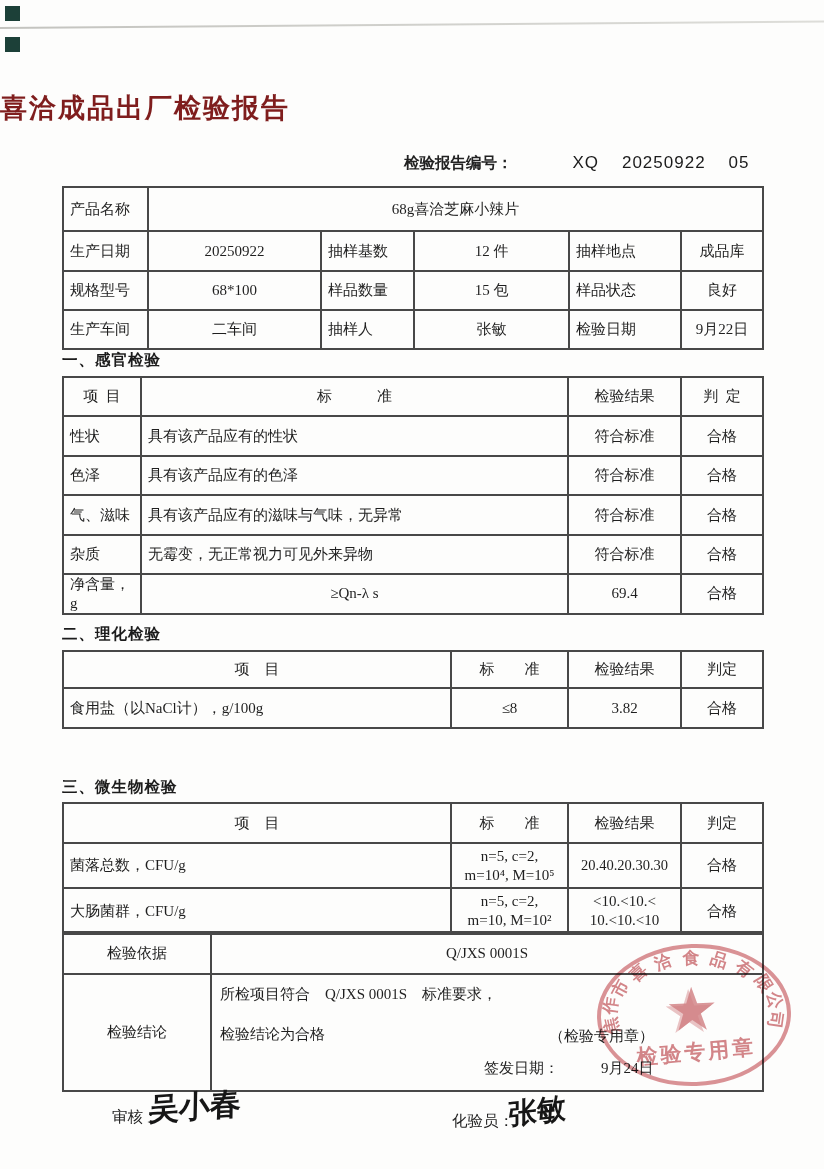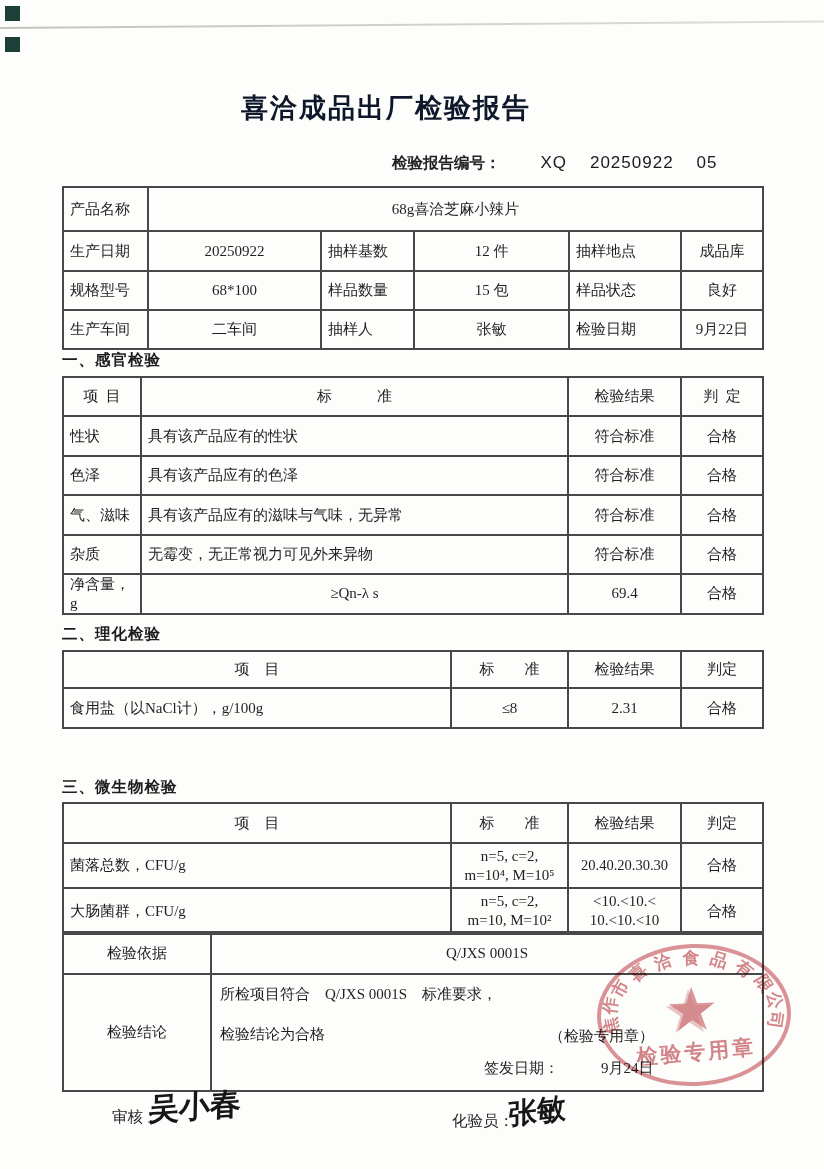--- a/index.html
+++ b/index.html
@@ -5,24 +5,24 @@
   html,body{margin:0;padding:0;background:#fff;}
   .page{position:relative;width:824px;height:1169px;background:#fdfdfc;overflow:hidden;
         font-family:"Liberation Serif","DejaVu Serif",serif;color:#1f1f1f;}
   
   .scanline{position:absolute;left:0;top:27px;width:828px;height:1.6px;
             background:linear-gradient(90deg,#b9b9b4,#d8d8d3);transform:rotate(-0.45deg);
             transform-origin:left center;opacity:.85;}
   .corner-sq{position:absolute;left:5px;width:15px;height:15px;background:#1c4038;}
   .sq1{top:6px}.sq2{top:37px}
   
-  .title{position:absolute;left:0;top:90px;width:772px;text-align:center;
+  .title{position:absolute;left:0;top:90px;width:772px;
          font-family:"Liberation Sans","DejaVu Sans",sans-serif;font-size:27px;font-weight:700;
-         letter-spacing:2px;color:#0f172a;}
-  .report-no{position:absolute;left:392px;top:153px;display:flex;align-items:baseline;}
+         letter-spacing:2px;color:#7f1d1d;}
+  .report-no{position:absolute;left:404px;top:153px;display:flex;align-items:baseline;gap:20px;}
   .report-no .lbl{font-family:"Liberation Sans","DejaVu Sans",sans-serif;font-size:15.5px;font-weight:600;color:#222;}
   .report-no .val{margin-left:40px;font-family:"Liberation Sans","DejaVu Sans",sans-serif;
                   font-size:17px;font-weight:500;letter-spacing:1px;white-space:pre;color:#1b1b1b;}
   
   .sec{position:absolute;left:62px;font-family:"Liberation Sans","DejaVu Sans",sans-serif;
        font-size:15.5px;font-weight:700;letter-spacing:1px;color:#1c1c1c;}
   
   table{position:absolute;border-collapse:collapse;table-layout:fixed;}
   td,th{border:2px solid #484848;font-weight:normal;font-size:15px;padding:0 6px;
         vertical-align:middle;overflow:hidden;line-height:1.25;}
@@ -174,21 +174,21 @@
     <tbody>
         <tr style="height:37px">
       <th class="tc pres">项    目</th>
       <th class="tc pres">标        准</th>
       <th class="tc">检验结果</th>
       <th class="tc">判定</th>
     </tr>
     <tr style="height:40px">
       <td class="tl">食用盐（以NaCl计），g/100g</td>
       <td class="tc">≤8</td>
-      <td class="tc">2.31</td>
+      <td class="tc">3.82</td>
       <td class="tc">合格</td>
     </tr>
   </tbody>
     </table>
 
   <div class="sec" style="top:777px">三、微生物检验</div>
 
   <table style="left:62px;top:802px;width:700px;">
     <colgroup>
         <col style="width:388px">

